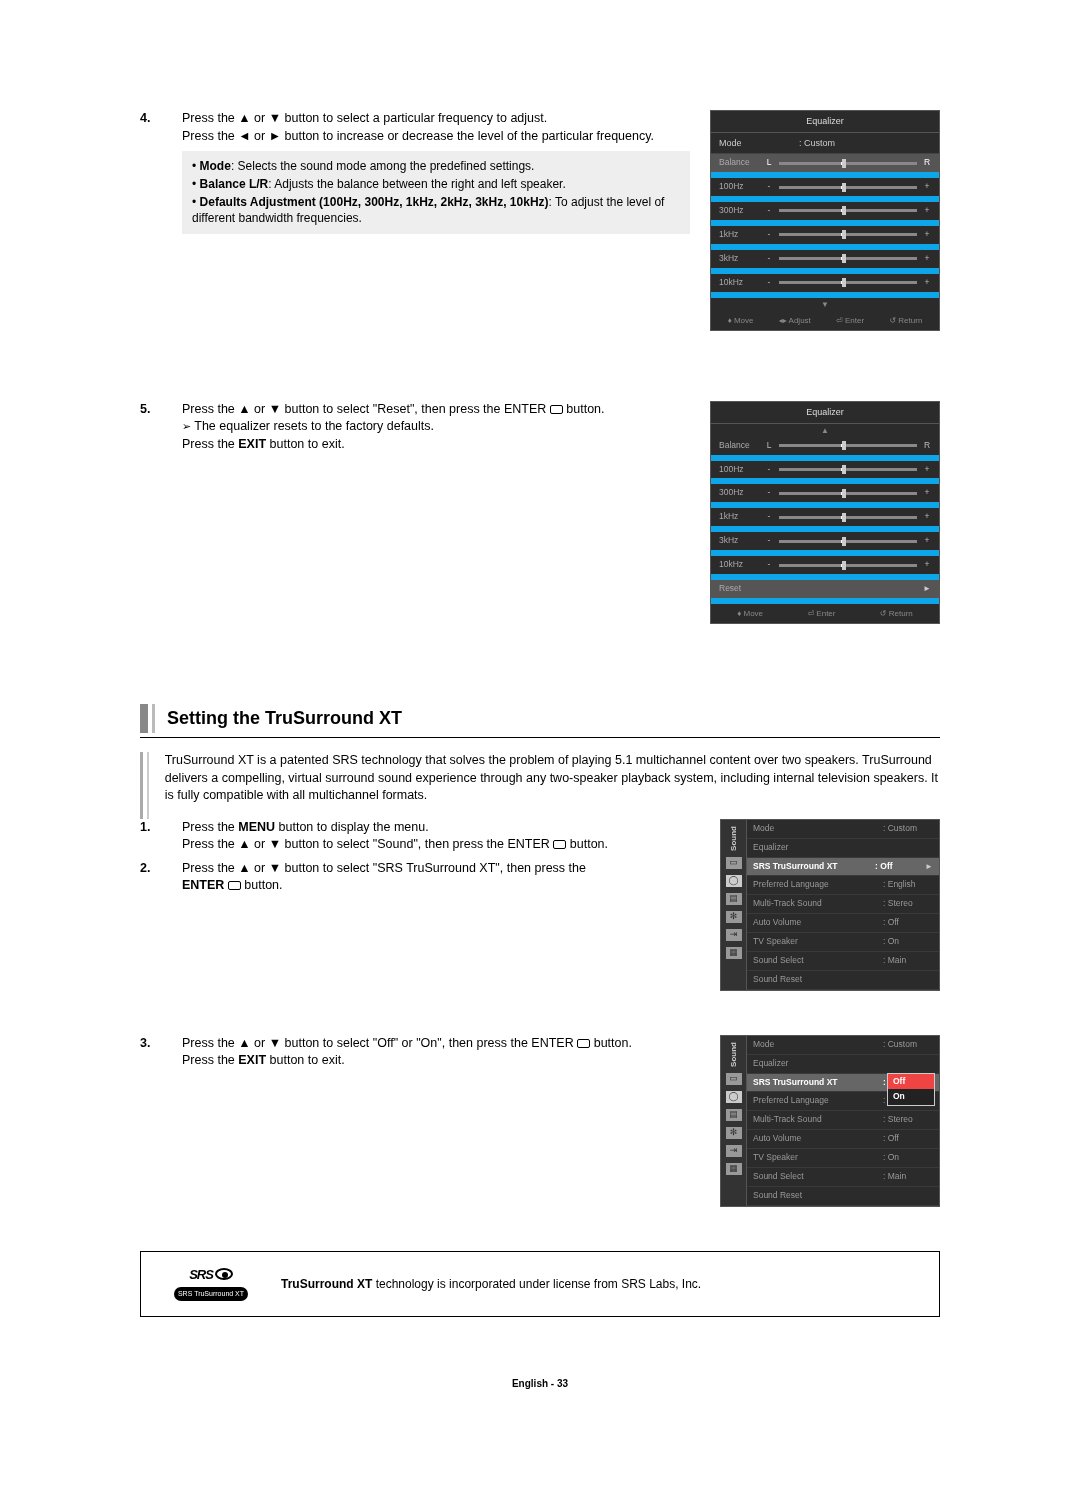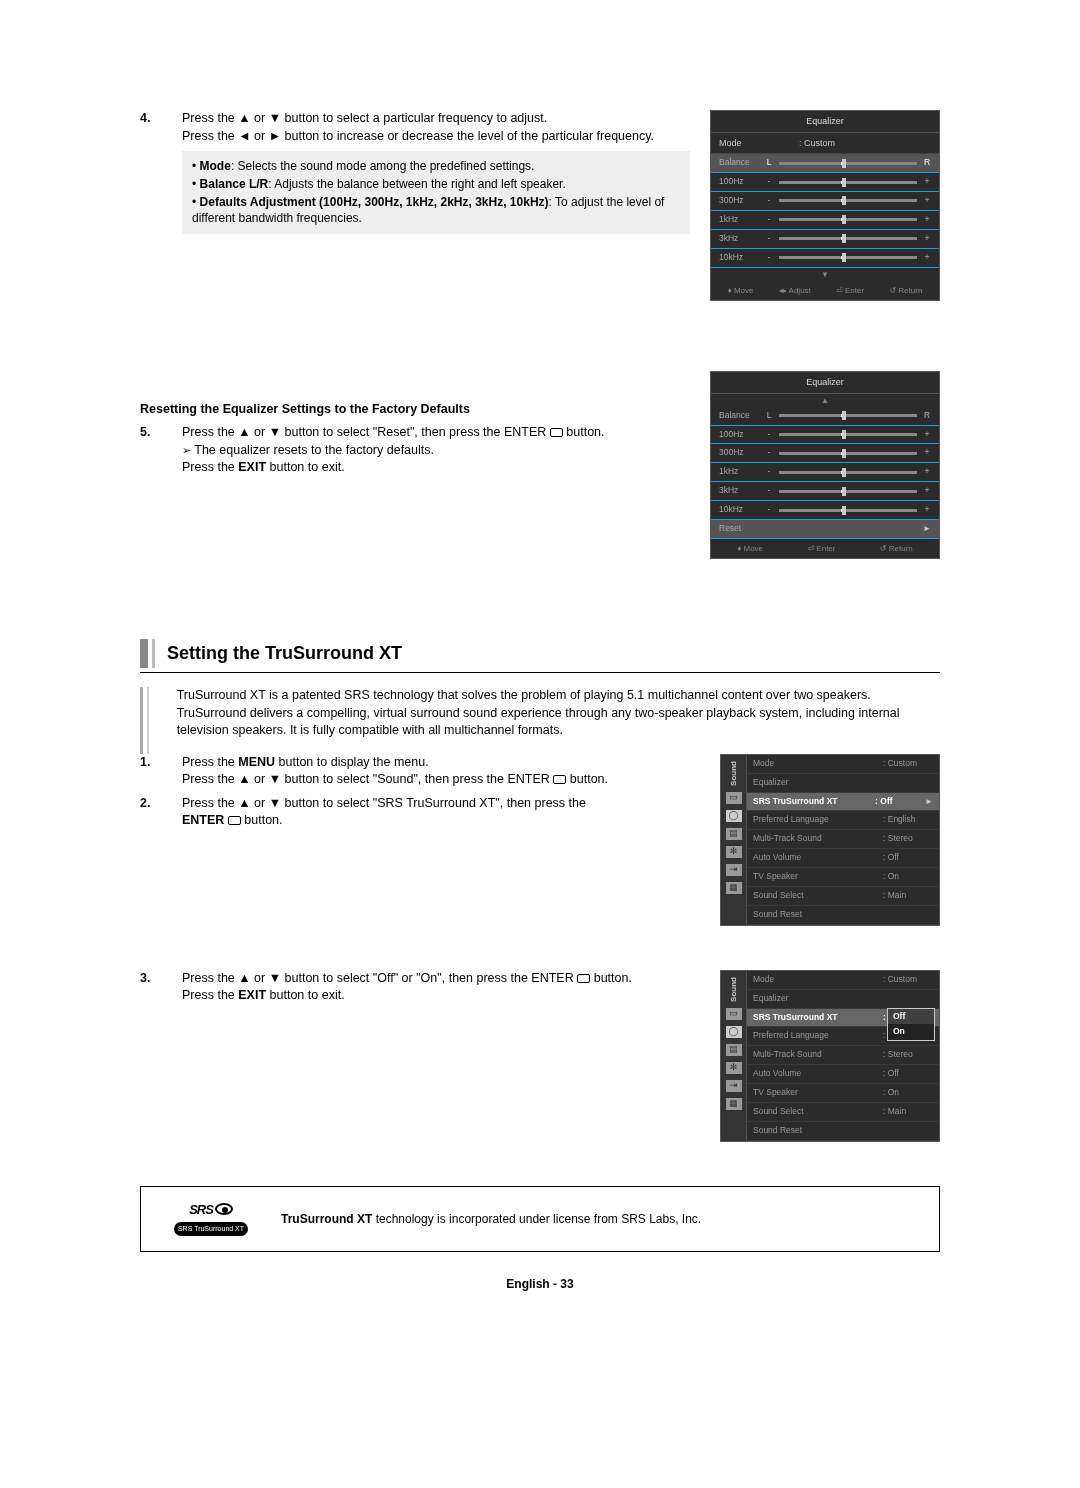--- a/index.html
+++ b/index.html
@@ -37,21 +37,21 @@
 
   
   .osd {
     width: 230px;
     background: #2b2b2b;
     color: #bbb;
     font-size: 9px;
     border: 1px solid #555;
   }
   .osd-title { text-align: center; color: #ddd; padding: 4px 0; border-bottom: 1px solid #555; }
-  .osd-row { display: flex; align-items: center; padding: 3px 8px; gap: 6px; border-bottom: 1px solid #0ea5e9; }
+  .osd-row { display: flex; align-items: center; padding: 3px 8px; gap: 6px; border-bottom: 6px solid #0ea5e9; }
   .osd-row-sel { background: #555; color: #fff; }
   .osd-label { width: 40px; color: #aaa; font-size: 8.5px; }
   .osd-row .end-l, .osd-row .end-r { width: 8px; text-align: center; font-size: 8.5px; }
   .slider {
     flex: 1;
     height: 3px;
     background: linear-gradient(to right, #888 0 45%, #fff 45% 47%, #888 47% 100%);
     position: relative;
   }
   .slider::after {
@@ -67,21 +67,21 @@
   .osd-mode-row .lbl { width: 80px; }
   .osd-arrow-row { text-align: center; font-size: 8px; color: #888; padding: 1px 0; }
 
   
   .sec-title-wrap { display: flex; align-items: stretch; margin-bottom: 6px; }
   .sec-title-bar { width: 8px; background: #888; margin-right: 4px; }
   .sec-title-bar2 { width: 3px; background: #bbb; margin-right: 12px; }
   .sec-title { font-size: 18px; font-weight: bold; padding: 2px 0; }
   .sec-title-underline { border-top: 1px solid #000; margin-top: -2px; margin-bottom: 14px; margin-left: 0; }
 
-  .intro-text { margin-left: 16px; margin-bottom: 14px; font-size: 12.5px; }
+  .intro-text { margin-left: 4px; margin-bottom: 14px; font-size: 12.5px; }
   .intro-text-bar { display: flex; }
   .intro-side { width: 8px; background: #aaa; margin-right: 4px;}
   .intro-side2 { width: 3px; background: #ccc; margin-right: 12px;}
 
   .sec-ts { display: flex; gap: 18px; margin-bottom: 20px; }
   .sec-ts-left { flex: 1; }
 
   
   .snd-osd {
     width: 220px;
@@ -120,21 +120,21 @@
   .dropdown {
     position: absolute;
     right: 4px;
     top: -1px;
     background: #222;
     border: 1px solid #ccc;
     width: 48px;
     z-index: 2;
   }
   .dropdown div { padding: 2px 5px; font-size: 8.5px; }
-  .dropdown .sel { background: #404040; color: #fff; }
+  .dropdown .sel { background: #ef4444; color: #fff; }
   .snd-row-rel { position: relative; }
 
   
   .trademark-box {
     border: 1px solid #000;
     display: flex;
     align-items: center;
     gap: 20px;
     padding: 14px 20px;
     margin-top: 20px;
@@ -179,21 +179,21 @@
   }
   .small-circ::after {
     content: "";
     position: absolute;
     width: 4px; height: 4px;
     background: #000;
     border-radius: 50%;
     left: 3px; top: 1px;
   }
 
-  .page-footer { text-align: center; margin-top: 24px; font-size: 12px; font-weight: bold; }
+  .page-footer { text-align: center; margin-top: 60px; font-size: 10px; font-weight: bold; }
 
   .enter-icon {
     display: inline-block;
     border: 1px solid #000;
     width: 13px; height: 9px;
     border-radius: 2px;
     position: relative;
     top: 1px;
   }
 
@@ -271,21 +271,20 @@
       <span>♦ <span>Move</span></span>
       <span>◂▸ <span>Adjust</span></span>
       <span>⏎ <span>Enter</span></span>
       <span>↺ <span>Return</span></span>
     </div>
   </div>
 </div>
 
 <div class="sec5">
   <div class="sec5-left">
-    <div class="reset-heading">Resetting the Equalizer Settings to the Factory Defaults</div>
     <div class="step-row">
       <div class="step-num">5.</div>
       <div class="step-txt">
         <span>Press the ▲ or ▼ button to select "Reset", then press the ENTER</span> <span class="enter-icon"></span><span> button.</span><br>
         <span class="indent-arrow">The equalizer resets to the factory defaults.</span><br>
         <span>Press the </span><span class="b">EXIT</span><span> button to exit.</span>
       </div>
     </div>
   </div>
   <div class="osd">

